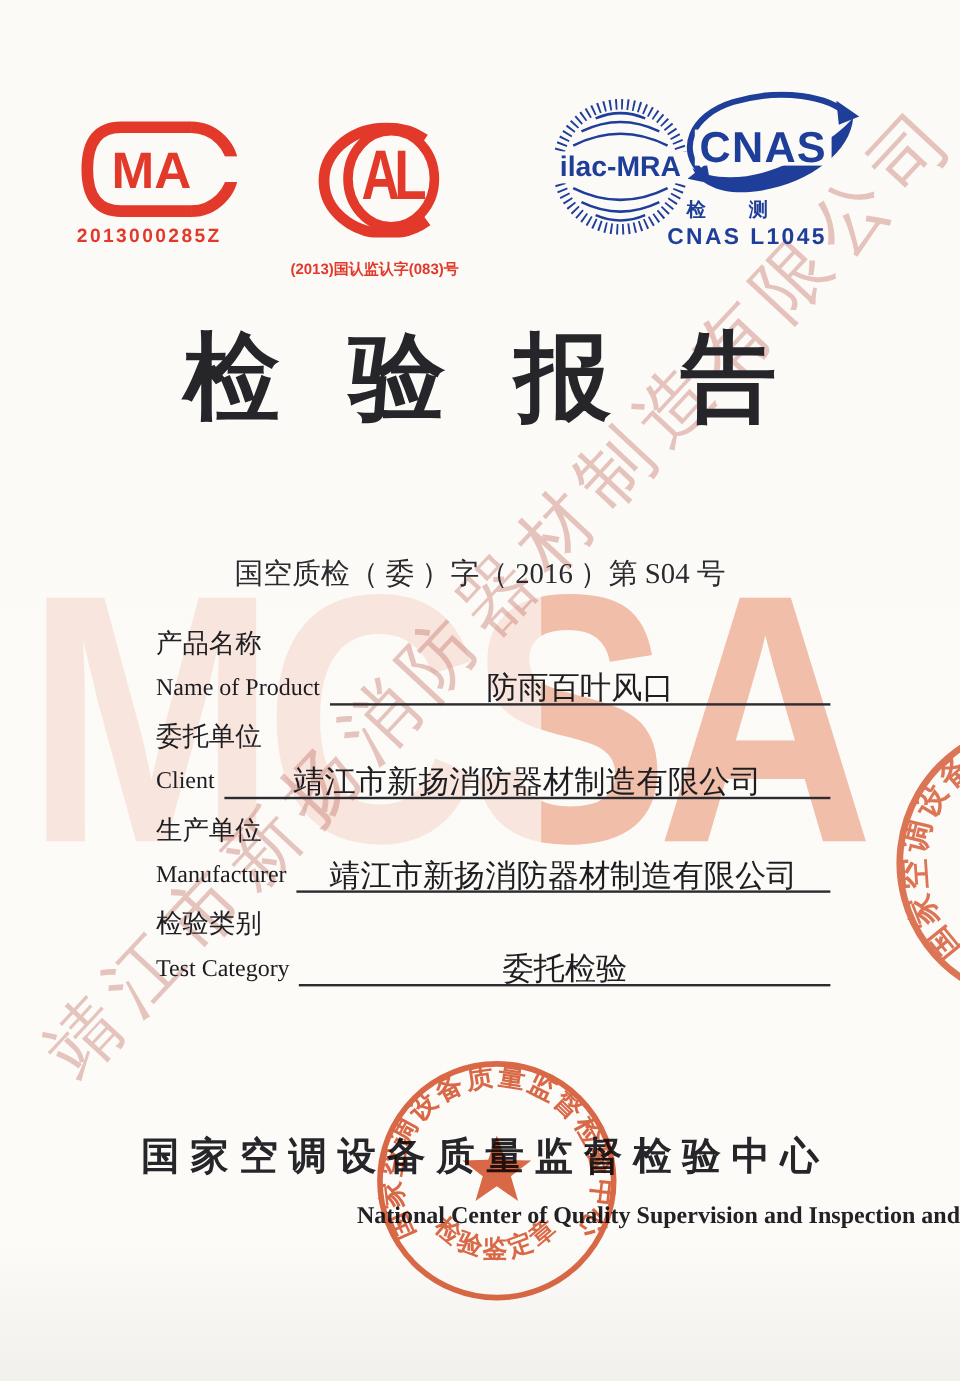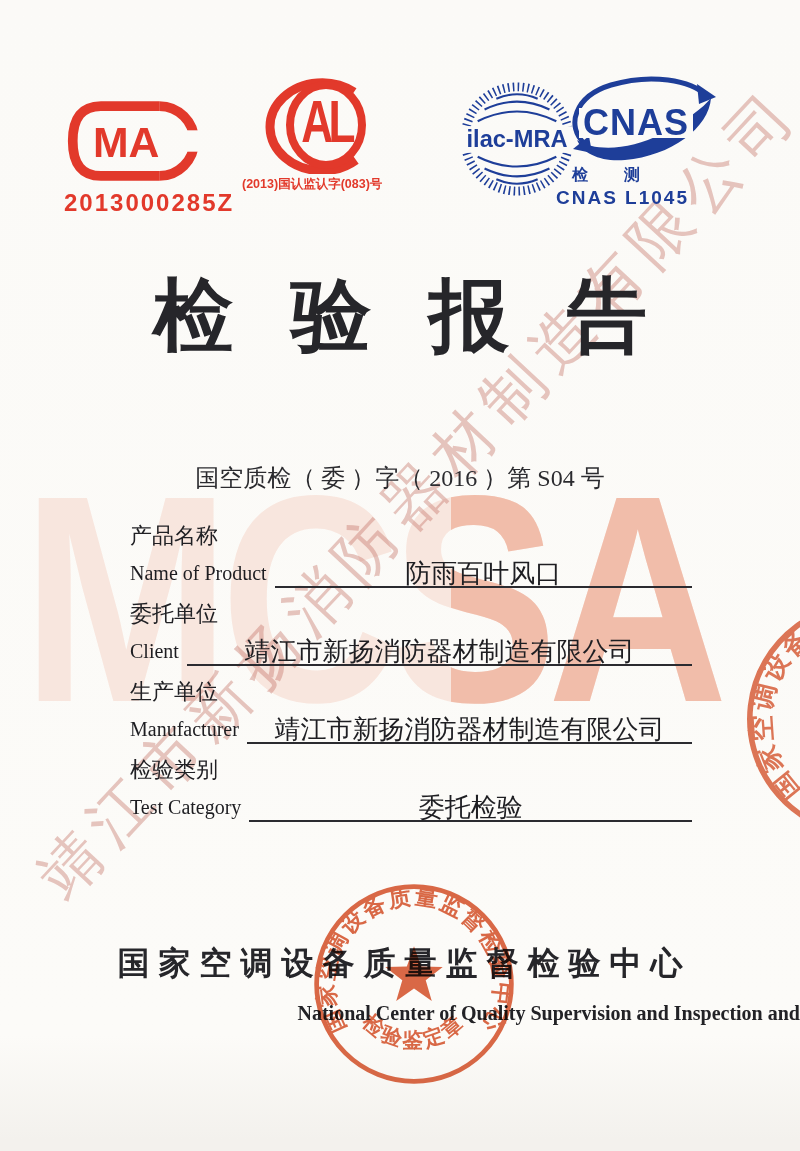--- a/index.html
+++ b/index.html
@@ -14,23 +14,23 @@
     transform:scaleY(1.18);transform-origin:top left;color:#f8e3da;opacity:.85;user-select:none;}
   .wm-letters.dark{color:#f0b7a2;clip-path:inset(0 0 0 55%);}
   .wm-diagonal{position:absolute;left:50px;top:852px;white-space:nowrap;line-height:72px;
     font-size:62px;letter-spacing:10px;color:rgba(197,118,108,.42);
     transform:rotate(-47deg);transform-origin:left center;user-select:none;}
 
   
   .cert{position:absolute;text-align:left;}
   .cert-cma{left:64px;top:98px;width:136px;}
   .cma-code{margin-top:5px;font-family:"Liberation Sans",sans-serif;font-weight:700;
-    font-size:24px;letter-spacing:2px;color:#e2392b;}
-  .cert-cal{left:242px;top:78px;width:152px;}
-  .cal-caption{margin-top:2px;font-family:"Liberation Sans",sans-serif;font-weight:700;
+    font-size:16px;letter-spacing:2px;color:#e2392b;}
+  .cert-cal{left:242px;top:102px;width:152px;}
+  .cal-caption{margin-top:18px;font-family:"Liberation Sans",sans-serif;font-weight:700;
     font-size:12.5px;color:#e2392b;white-space:nowrap;}
   .cert-ilac{left:458px;top:80px;width:118px;}
   .cert-cnas{left:556px;top:76px;width:166px;}
   .cnas-sub{margin-top:1px;font-size:16px;font-weight:700;color:#1e3e99;
     letter-spacing:16px;text-indent:16px;}
   .cnas-code{margin-top:1px;font-family:"Liberation Sans",sans-serif;font-weight:800;
     font-size:19px;letter-spacing:2px;color:#1e3e99;}
 
   
   .title-cn{left:0;right:0;top:272px;text-align:center;font-size:80px;font-weight:700;

